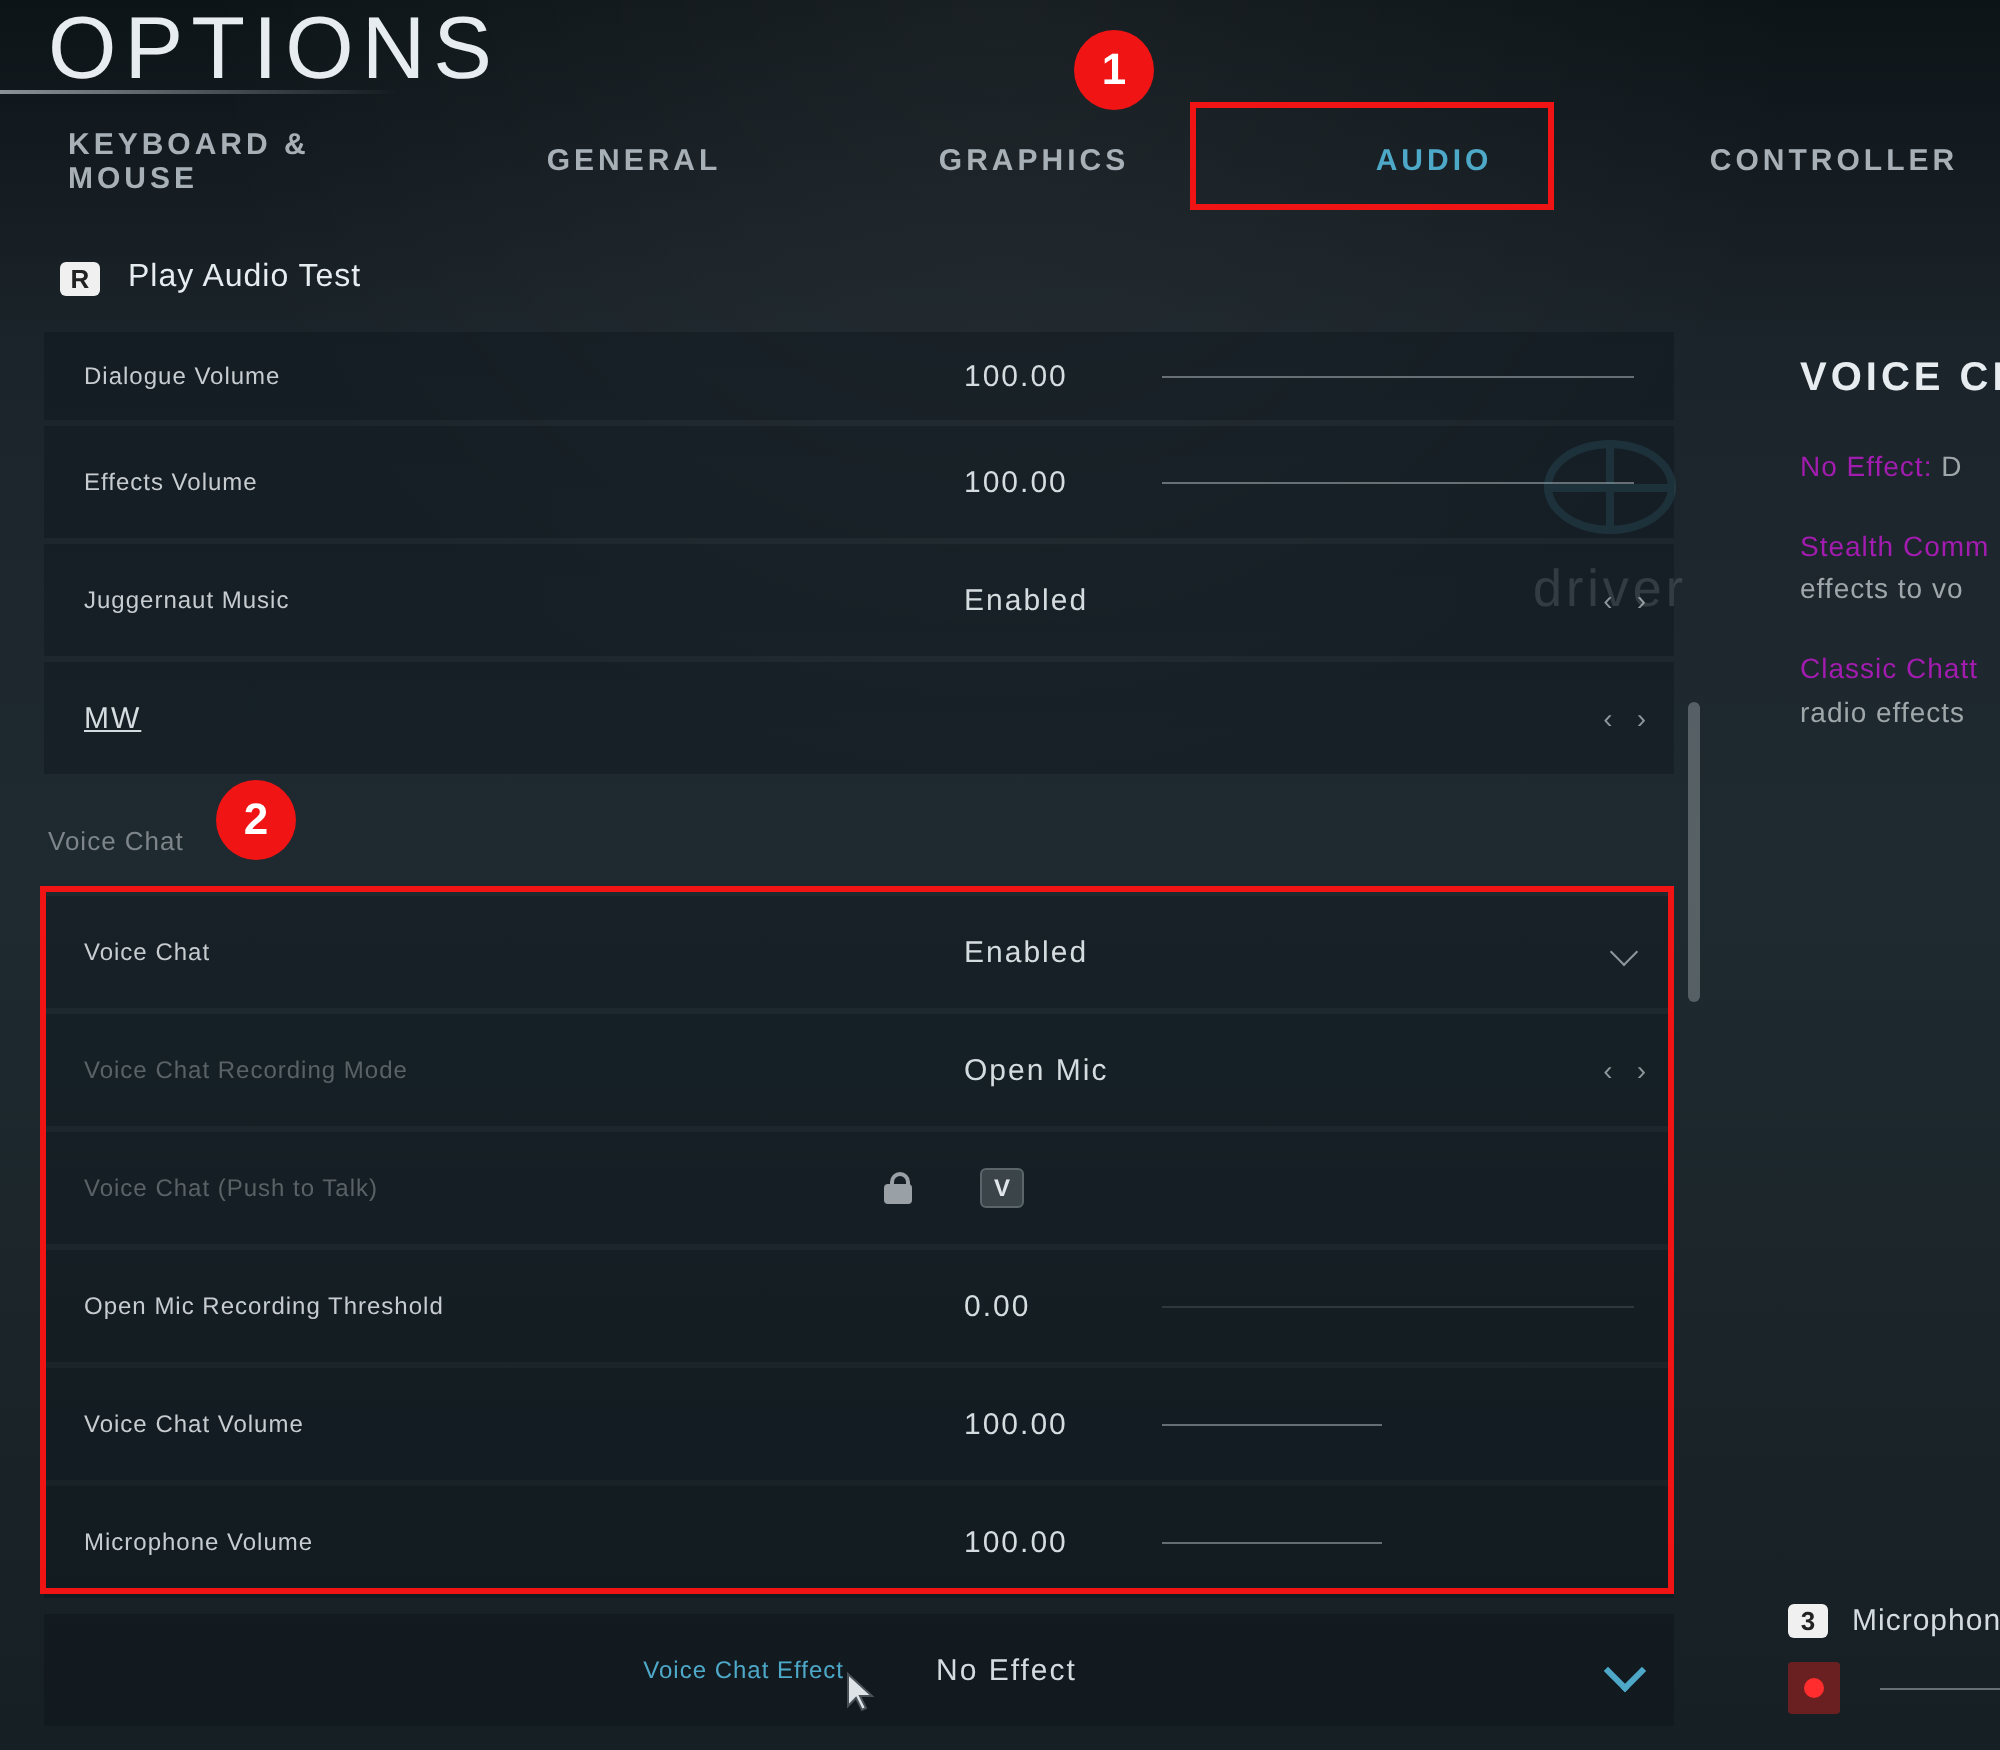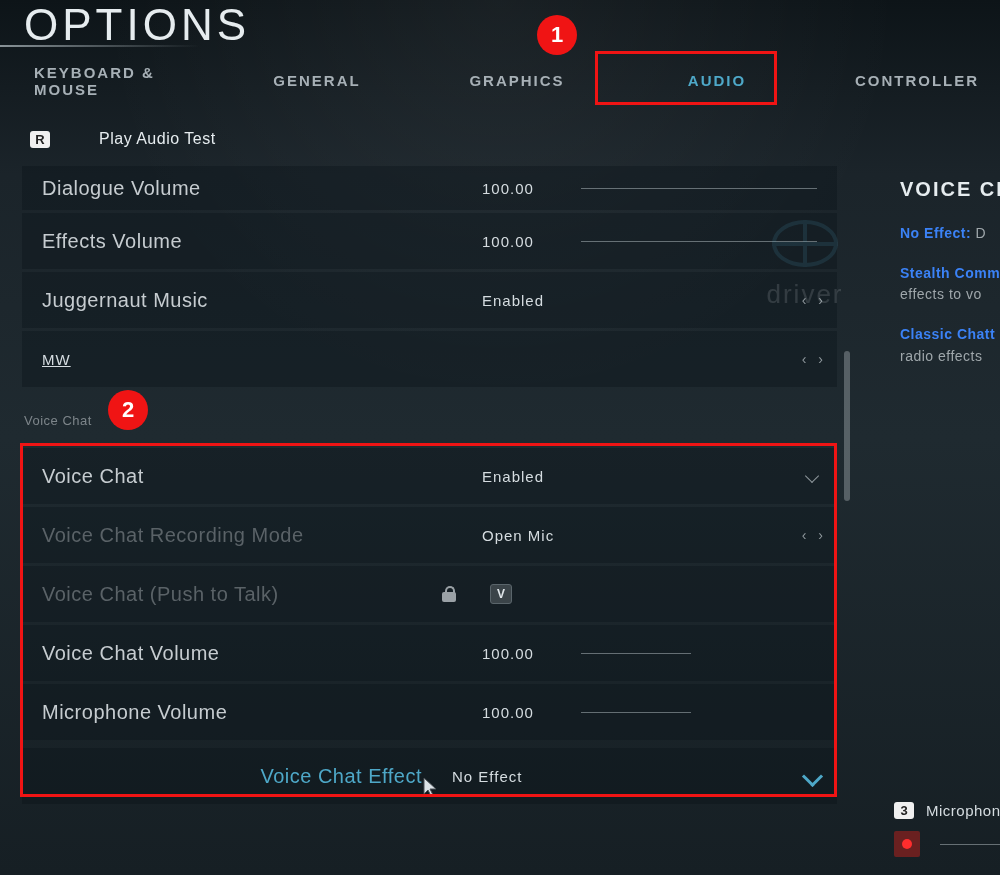--- a/index.html
+++ b/index.html
@@ -47,33 +47,33 @@
     font-family:Arial,sans-serif;
   }
 
   
   .play-test { position:absolute; top:130px; left:30px; display:flex; align-items:center; gap:14px; }
   .key {
     background:#f0f0f0; color:#222; font-weight:700; font-size:13px;
     padding:1px 5px; border-radius:3px; min-width:20px; text-align:center;
     font-family:Arial,sans-serif;
   }
-  .play-test .lbl { color:#e6ecef; font-size:16px; letter-spacing:0.5px;margin-left:35px; }
+  .play-test .lbl { color:#e6ecef; font-size:16px; letter-spacing:0.5px; }
 
   
   .list { position:absolute; top:166px; left:22px; width:815px; }
   .section-label { font-size:13px; color:#7d858a; margin:14px 0 6px 2px; letter-spacing:0.5px; }
   .row {
     height:56px; margin-bottom:3px; padding:0 20px;
     display:flex; align-items:center;
     background:rgba(10,18,22,0.35);
     position:relative;
   }
   .row.disabled .row-label, .row.disabled .row-value { color:#5a6267; }
-  .row-label { flex:0 0 440px; font-size:20px; letter-spacing:0.5px; color:#c6ccd0; }
+  .row-label { flex:0 0 440px; font-size:12px; letter-spacing:0.5px; color:#c6ccd0; }
   .row-value {
     flex:0 0 95px; font-size:15px; color:#d5dce0; letter-spacing:1px;
     font-variant-numeric:tabular-nums;
   }
   .row-extra { flex:1; display:flex; align-items:center; }
   .slider-track { flex:1; height:1px; background:rgba(200,210,216,0.45); margin-left:4px; }
 
   .arrows { position:absolute; right:14px; top:0; height:100%; display:flex; gap:12px; align-items:center; }
   .arrows span { color:#8e979c; font-size:14px; }
 
@@ -115,21 +115,21 @@
   .cursor {
      width:0; height:0;
   }
   .cursor svg { display:block; }
 
   .row.highlight .row-label { color:#4ea8c8; }
 
   
   .help { position:absolute; top:178px; left:900px; width:140px; color:#9fa7ab; font-size:15px; overflow:hidden; letter-spacing:0.5px;}
   .help h2 { color:#e6ecef; font-size:20px; font-weight:600; letter-spacing:2px; margin-bottom:22px; white-space:nowrap;}
-  .help .term { color:#3b82f6; font-weight:700; white-space:nowrap;}
+  .help .term { color:#a21caf; font-weight:400; white-space:nowrap;}
   .help p { font-size:14px; line-height:1.55; margin-bottom:18px; white-space:nowrap;}
 
   
   .mic-area { position:absolute; bottom:56px; left:894px; display:flex; align-items:center; gap:12px; white-space:nowrap; }
   .mic-area .lbl { color:#d5dce0; font-size:15px; letter-spacing:0.5px;}
   .mic-meter { position:absolute; bottom:18px; left:894px; display:flex; align-items:center; gap:20px; }
   .rec-dot { width:26px; height:26px; border-radius:2px; background:#6a2020; display:flex; align-items:center; justify-content:center; }
   .rec-dot::after{ content:""; width:10px; height:10px; border-radius:50%; background:#ff2d2d; }
   .mic-track { width:80px; height:1px; background:rgba(200,210,216,0.45); }
 
@@ -227,20 +227,27 @@
       <span>›</span>
     </div>
   </div>
 
   <div class="row disabled">
     <div class="row-label" style="flex:0 0 400px;">Voice Chat (Push to Talk)</div>
     <div class="lock-icon"></div>
     <span class="key-small">V</span>
   </div>
 
+  <div class="row">
+    <div class="row-label">Open Mic Recording Threshold</div>
+    <div class="row-value">0.00</div>
+    <div class="row-extra">
+        <div class="slider-track" style="background:rgba(200,210,216,0.15);"></div>
+      </div>
+  </div>
 
   <div class="row">
     <div class="row-label">Voice Chat Volume</div>
     <div class="row-value">100.00</div>
     <div class="row-extra">
         <div class="slider-track" style="flex:0 0 110px;"></div>
       </div>
   </div>
 
   <div class="row">
@@ -251,21 +258,21 @@
       </div>
   </div>
 
   <div class="row highlight" style="margin-top:8px;">
     <div class="row-label" style="flex:0 0 380px;text-align:right;">Voice Chat Effect</div>
     <span class="cursor">
       <svg width="18" height="22" viewBox="0 0 18 22">
           <path d="M2 2 L2 18 L6 14 L9 20 L11 19 L8 13 L14 13 Z" fill="#dde3e7" stroke="#4a5156" stroke-width="1"></path>
         </svg>
     </span>
-    <div class="row-value" style="flex:0 0 200px; margin-left:30px;">No Effect</div>
+    <div class="row-value" style="flex:0 0 200px; margin-left:46px;">No Effect</div>
     <span class="chev-down-bold"></span>
   </div>
 
 </div>
 
 <div class="redbox" style="top:443px; left:20px; width:817px; height:354px;"></div>
 <div class="marker" style="top:390px; left:108px;">2</div>
 
 <div class="scroll-thumb"></div>
 

